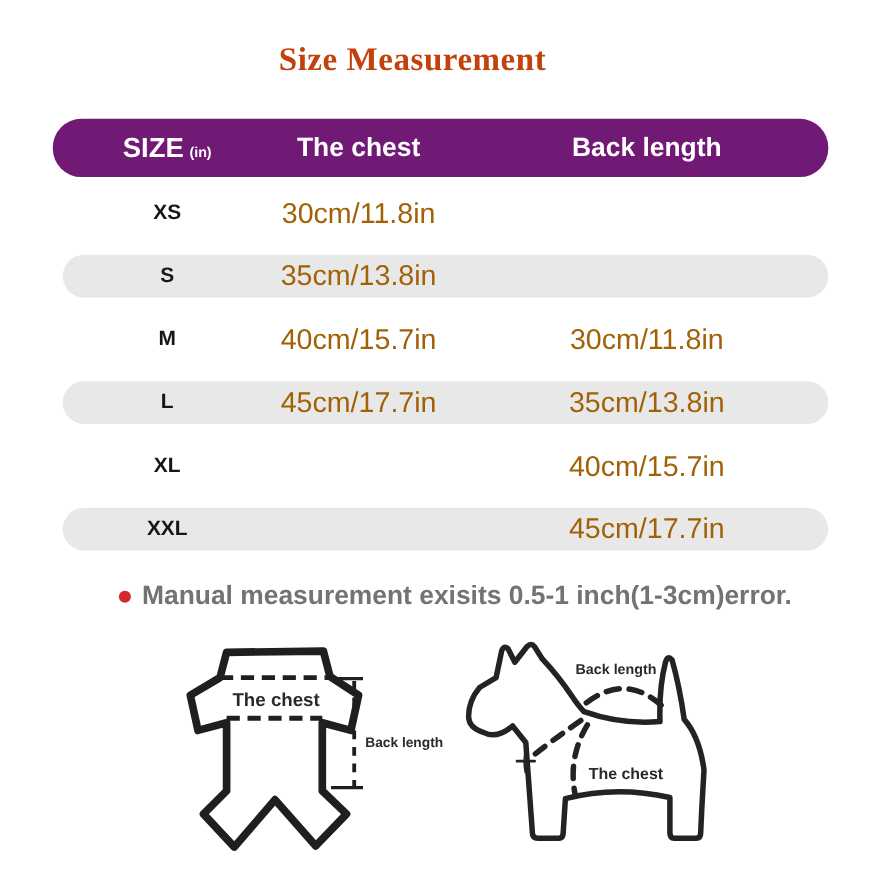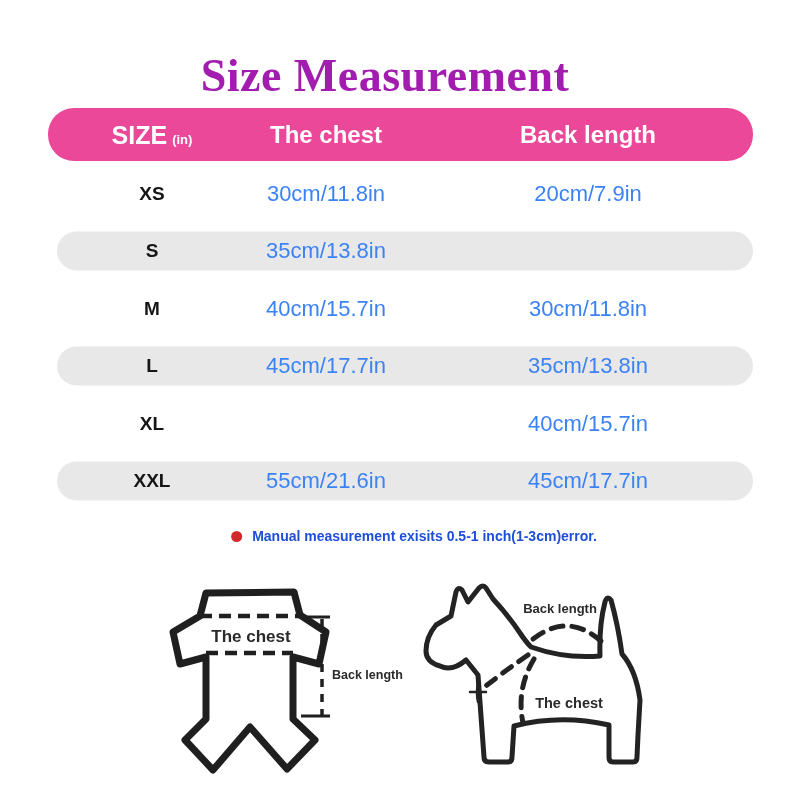--- a/index.html
+++ b/index.html
@@ -1,60 +1,60 @@
 <!DOCTYPE html>
 <html><head>
 <meta charset="utf-8">
 <style>
   html,body{margin:0;padding:0;}
   body{
     width:800px;height:800px;background:#ffffff;position:relative;overflow:hidden;
     font-family:"Liberation Sans", sans-serif;
   }
   .page-title{
-    position:absolute;top:18px;left:385px;transform:translateX(-50%);
-    font-family:"Liberation Serif", serif;font-size:46px;font-weight:700;
-    color:#a21caf;white-space:nowrap;letter-spacing:.5px;
+    position:absolute;top:18px;left:375px;transform:translateX(-50%);
+    font-family:"Liberation Serif", serif;font-size:30px;font-weight:700;
+    color:#c2410c;white-space:nowrap;letter-spacing:.5px;
   }
   
   .thead{
     position:absolute;left:48px;top:108px;width:705px;height:53px;
-    background:#ec4899;border-radius:26px;
+    background:#701a75;border-radius:26px;
   }
   .hcell{
     position:absolute;top:50%;transform:translate(-50%,-50%);
     color:#ffffff;font-weight:700;font-size:24px;white-space:nowrap;
   }
   .hcell.c1{left:104px;font-size:25px;}
   .hcell.c2{left:278px;}
   .hcell.c3{left:540px;}
   .hunit{font-size:13px;font-weight:700;margin-left:5px;}
   .trow{
     position:absolute;left:48px;width:705px;height:57px;
   }
   .trow .pill{
     position:absolute;left:9px;right:0;top:50%;transform:translateY(-50%);
     height:39px;border-radius:20px;background:#e8e8e8;
   }
   .tcell{
     position:absolute;top:50%;transform:translate(-50%,-50%);
-    font-size:22px;color:#3b82f6;white-space:nowrap;
+    font-size:26px;color:#a16207;white-space:nowrap;
   }
   .tcell.c1{left:104px;font-weight:700;color:#161616;font-size:19px;}
   .tcell.c2{left:278px;}
   .tcell.c3{left:540px;}
   .r0{top:165px;} .r1{top:222px;} .r2{top:280px;}
   .r3{top:337px;} .r4{top:395px;} .r5{top:452px;text-align:right;}
   
   .note{
     position:absolute;top:528px;left:50%;transform:translateX(-50%);
     margin-left:14px;display:flex;align-items:center;gap:10px;white-space:nowrap;
   }
   .note-bullet{width:11px;height:11px;border-radius:50%;background:#d22a2c;flex:0 0 auto;}
-  .note-text{color:#1d4ed8;font-size:14px;font-weight:700;}
+  .note-text{color:#737373;font-size:24px;font-weight:700;}
   
   .svg-garment{position:absolute;left:130px;top:580px;}
   .svg-dog{position:absolute;left:400px;top:575px;}
   svg text{
     font-family:"Liberation Sans", sans-serif;font-weight:700;fill:#2a2a2a;
   }
 </style>
 </head>
 <body>
 
@@ -62,21 +62,20 @@
 
 <div class="thead">
   <span class="hcell c1"><span>SIZE</span><span class="hunit">(in)</span></span>
   <span class="hcell c2">The chest</span>
   <span class="hcell c3">Back length</span>
 </div>
 
 <div class="trow r0">
   <span class="tcell c1">XS</span>
   <span class="tcell c2">30cm/11.8in</span>
-  <span class="tcell c3">20cm/7.9in</span>
 </div>
 <div class="trow r1">
   <div class="pill"></div>
   <span class="tcell c1">S</span>
   <span class="tcell c2">35cm/13.8in</span>
 </div>
 <div class="trow r2">
   <span class="tcell c1">M</span>
   <span class="tcell c2">40cm/15.7in</span>
   <span class="tcell c3">30cm/11.8in</span>
@@ -87,21 +86,20 @@
   <span class="tcell c2">45cm/17.7in</span>
   <span class="tcell c3">35cm/13.8in</span>
 </div>
 <div class="trow r4">
   <span class="tcell c1">XL</span>
   <span class="tcell c3">40cm/15.7in</span>
 </div>
 <div class="trow r5">
   <div class="pill"></div>
   <span class="tcell c1">XXL</span>
-  <span class="tcell c2">55cm/21.6in</span>
   <span class="tcell c3">45cm/17.7in</span>
 </div>
 
 <div class="note">
   <span class="note-bullet"></span>
   <span class="note-text">Manual measurement exisits 0.5-1 inch(1-3cm)error.</span>
 </div>
 
 <svg class="svg-garment" width="280" height="215" viewBox="0 0 280 215" xmlns="http://www.w3.org/2000/svg">
   <path d="M 70,36 L 76,13 L 164,12 L 170,35 L 196,52 L 189,84 L 163,77 L 163,139 L 185,160 L 157,189 L 120,147 L 83,190 L 55,160 L 76,139 L 76,77 L 50,84 L 43,52 Z" fill="none" stroke="#1f1f1f" stroke-width="7" stroke-linejoin="round" stroke-linecap="round"></path>

